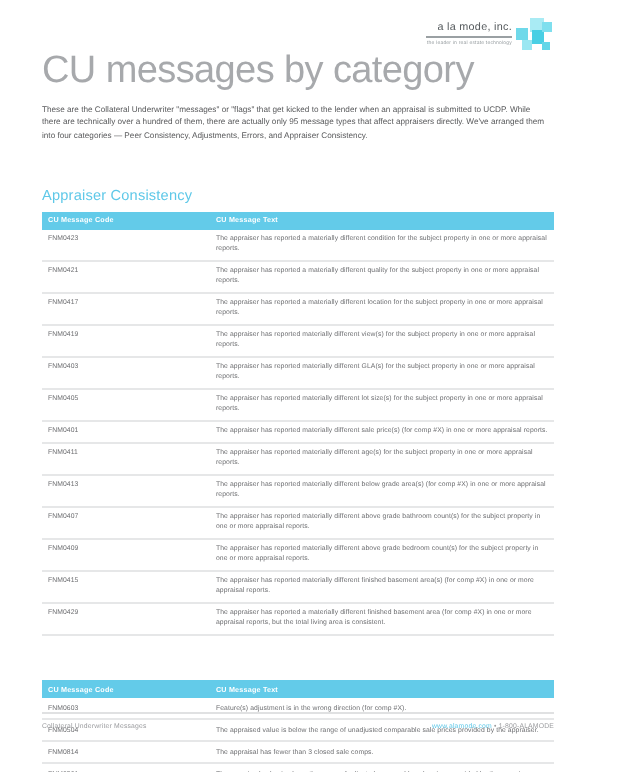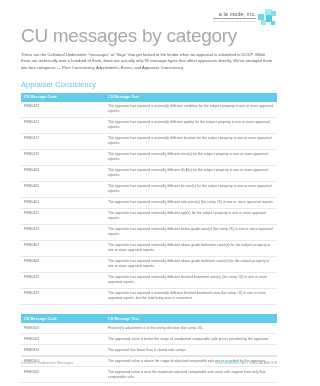--- a/index.html
+++ b/index.html
@@ -90,21 +90,21 @@
     font-size: 4.1px;
     line-height: 6.4px;
     color: #58595b;
     margin: 5px 0 0 0;
     padding-right: 2px;
     text-align: left;
   }
 
   
   .section {
-    margin-top: 9px;
+    margin-top: 22px;
   }
   .section-title {
     font-size: 7.3px;
     color: #5ec8e8;
     font-weight: 400;
     letter-spacing: 0.1px;
     margin: 0 0 3.5px 0;
     line-height: 9px;
   }
 

